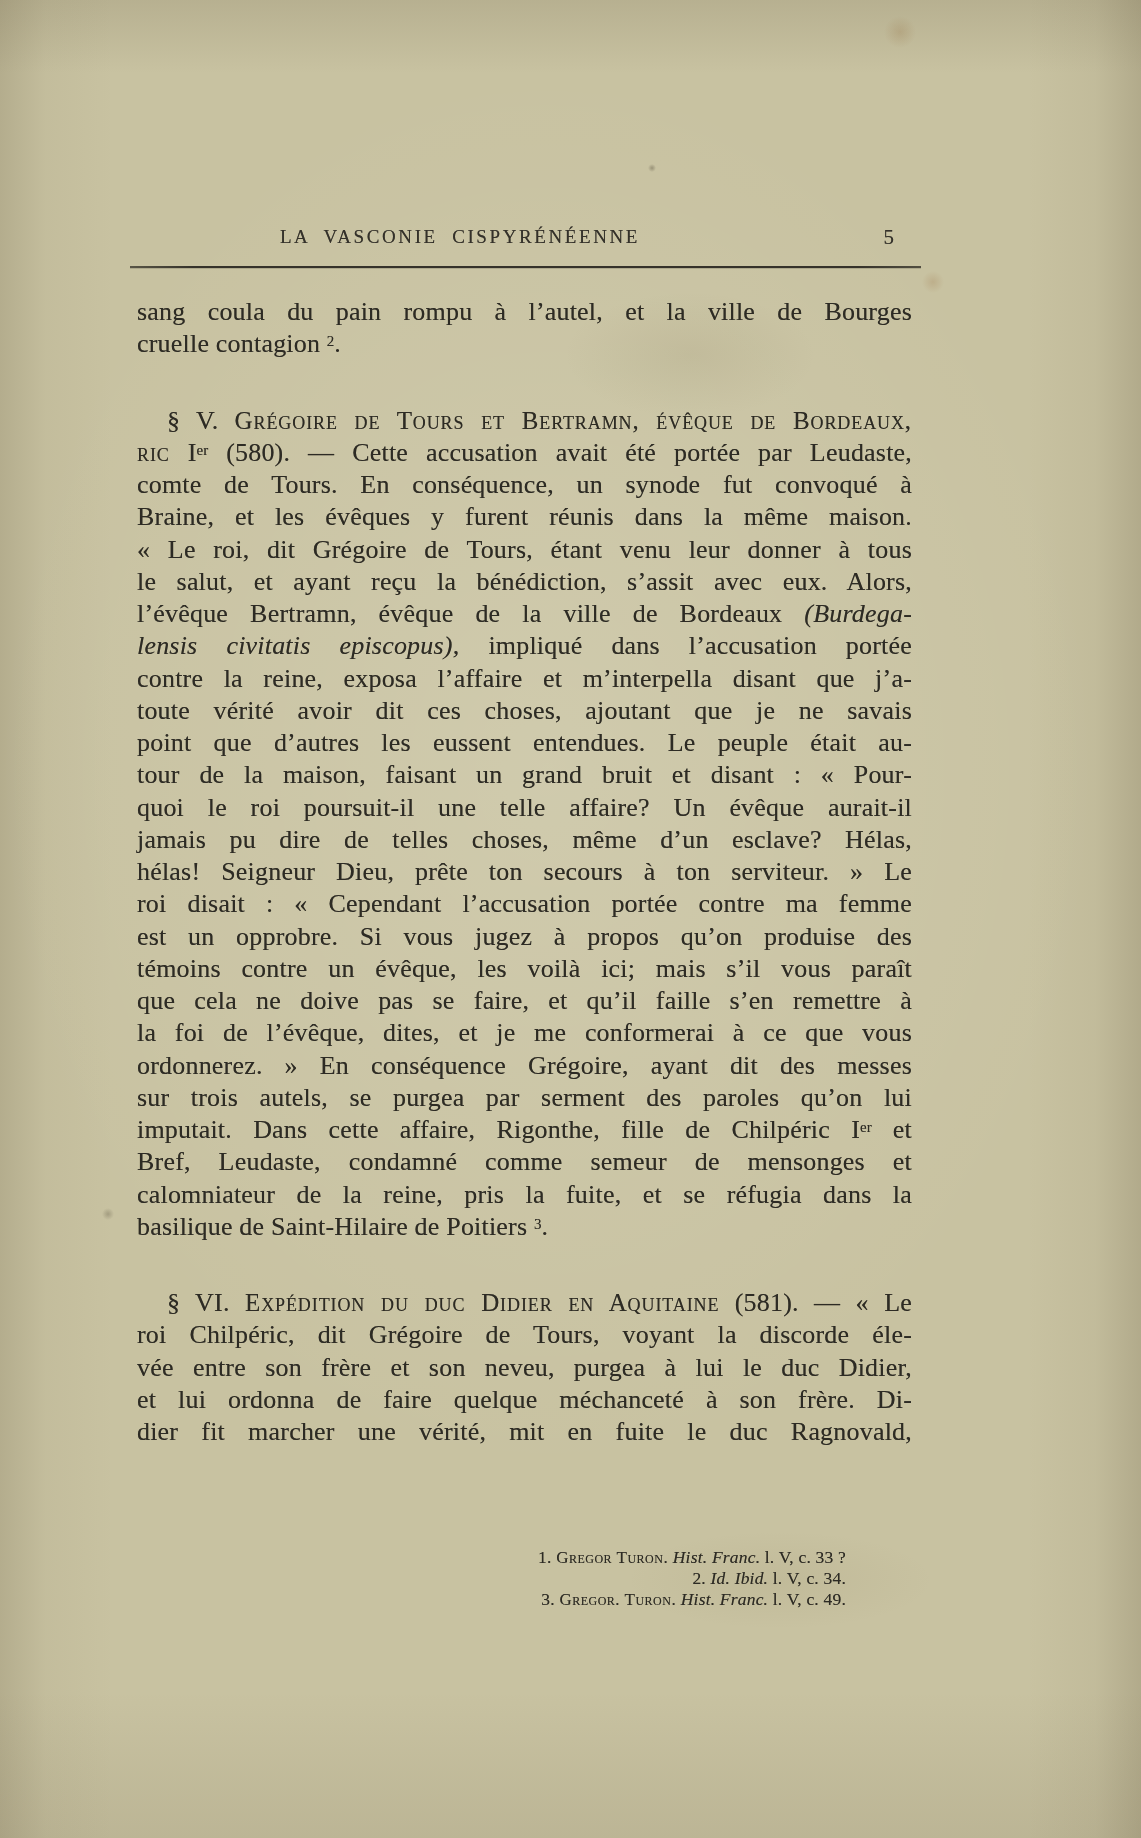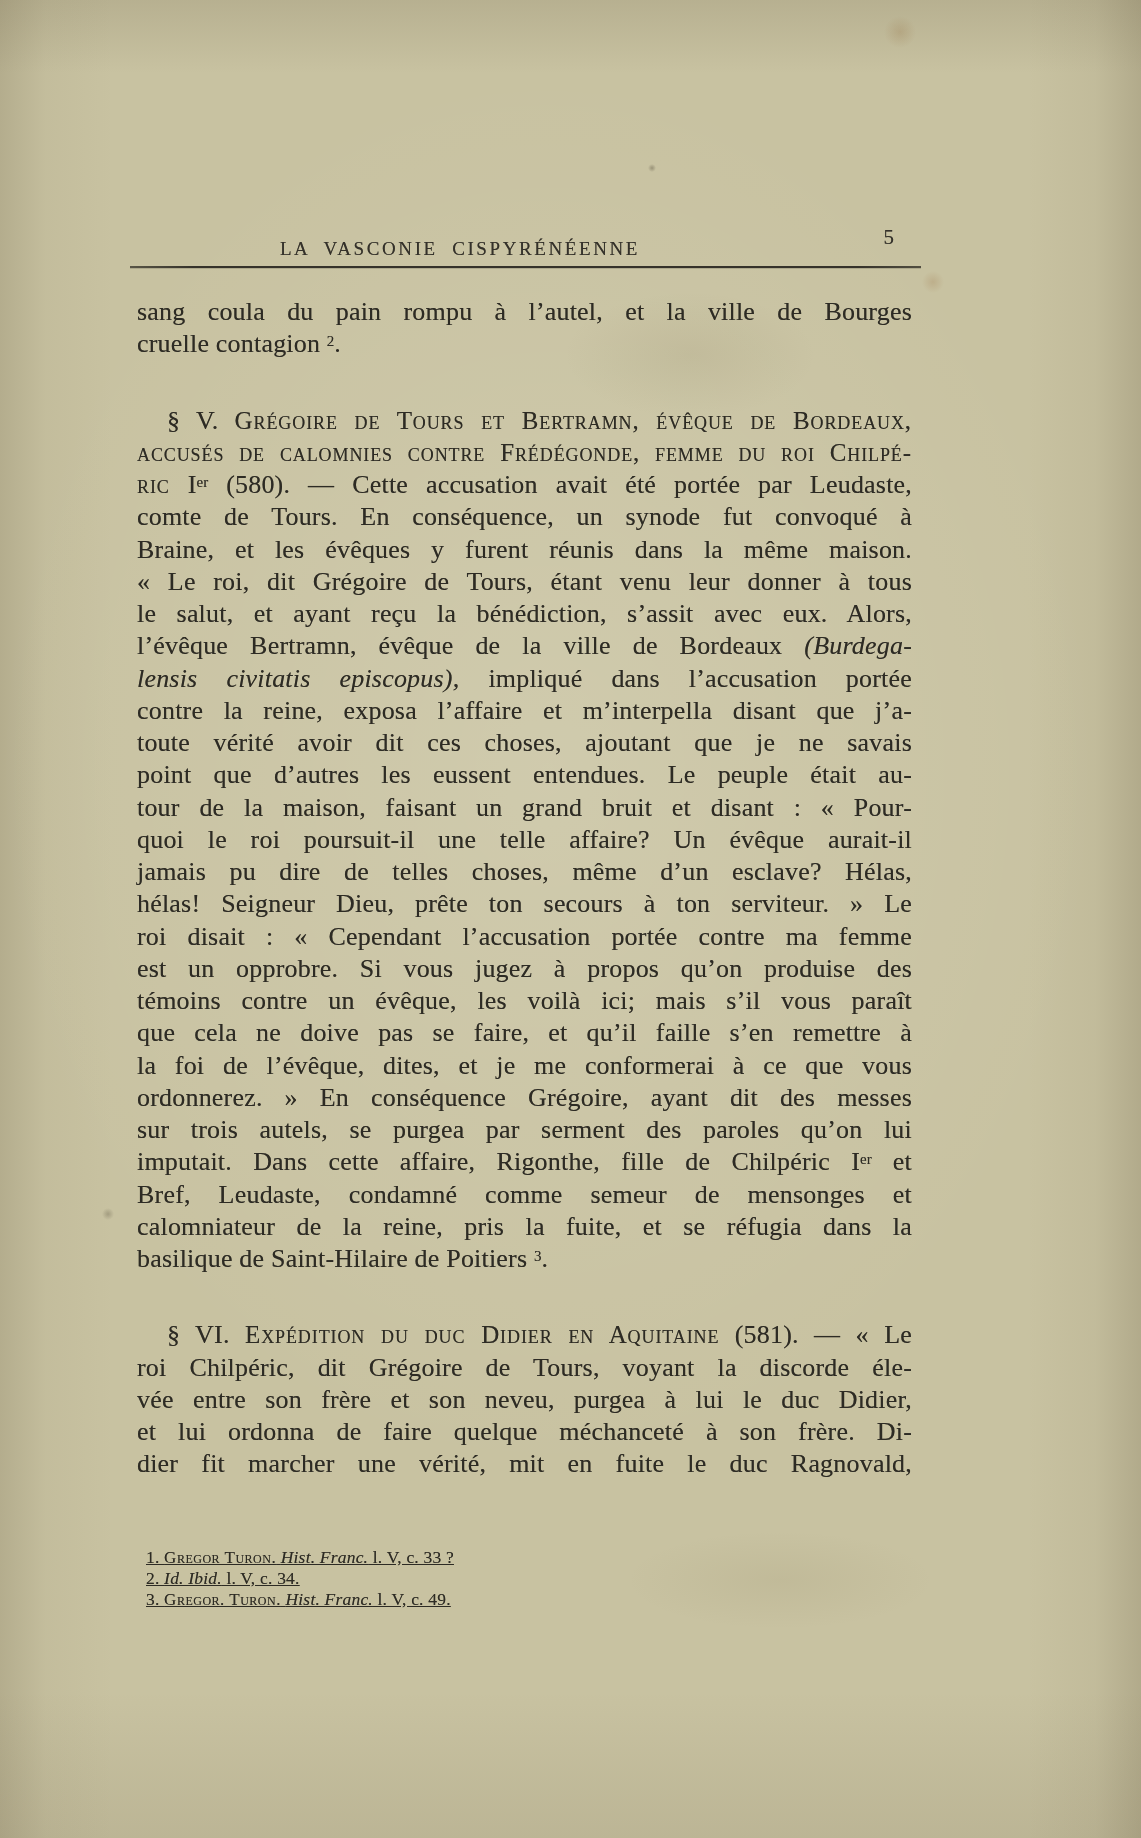--- a/index.html
+++ b/index.html
@@ -18,21 +18,21 @@
       radial-gradient(circle at 933px 282px, rgba(146,98,52,0.20), rgba(146,98,52,0) 11px),
       radial-gradient(circle at 652px 168px, rgba(60,52,36,0.35), rgba(60,52,36,0) 4px),
       radial-gradient(circle at 108px 1214px, rgba(70,62,44,0.28), rgba(70,62,44,0) 6px),
       radial-gradient(ellipse 180px 90px at 690px 355px, rgba(110,96,60,0.10), rgba(110,96,60,0) 70%),
       radial-gradient(ellipse 220px 70px at 780px 1580px, rgba(110,96,60,0.08), rgba(110,96,60,0) 70%);
     font-family: "Liberation Serif", "DejaVu Serif", serif;
     color: #2d2b24;
   }
   .header-zone { position: absolute; top: 226px; left: 133px; width: 775px; height: 34px; }
   .running-title {
-    position: absolute; left: 0; top: 12px; width: 654px;
+    position: absolute; left: 0; top: 0; width: 654px;
     text-align: center;
     font-size: 19px; letter-spacing: 2.6px; word-spacing: 7px;
     color: #34312a;
     text-shadow: 0 0 0.6px rgba(45,42,34,0.55);
     white-space: nowrap;
   }
   .page-number {
     position: absolute; right: 14px; top: -1px;
     font-size: 21px; color: #34312a;
     text-shadow: 0 0 0.6px rgba(45,42,34,0.55);
@@ -53,21 +53,21 @@
   .line.indent { text-indent: 30px; margin-top: 44px; }
   .seg-sc { font-variant: small-caps; font-size: 25px; letter-spacing: 0.9px; }
   .seg-i  { font-style: italic; }
   sup.seg-sup { font-size: 15px; line-height: 0; vertical-align: 6px; letter-spacing: 0; }
   .footnotes {
     position: absolute; top: 1547px; left: 146px; width: 700px;
     font-size: 17.5px; line-height: 20.3px;
     letter-spacing: 0.2px;
     text-shadow: 0 0 0.5px rgba(45,42,34,0.5);
   }
-  .footnote { text-align: left; text-decoration: underline; }
+  .footnote { text-align: right; }
   .footnotes .seg-sc { font-size: 17px; letter-spacing: 0.5px; }
 </style>
 </head>
 <body>
 
 <div class="page">
 
   <div class="header-zone">
     <span class="running-title">LA VASCONIE CISPYRÉNÉENNE</span>
     <span class="page-number">5</span>
@@ -75,21 +75,20 @@
 
   <div class="header-rule"></div>
 
   <div class="body-text" id="body-text">
       <div class="para">
         <div class="line"><span class="seg-n">sang coula du pain rompu à l’autel, et la ville de Bourges</span></div>
         <div class="line last"><span class="seg-n">cruelle contagion </span><sup class="seg-sup">2</sup><span class="seg-n">.</span></div>
       </div>
       <div class="para">
         <div class="line indent"><span class="seg-n">§ V. </span><span class="seg-sc">Grégoire de Tours et Bertramn, évêque de Bordeaux,</span></div>
-        <div class="line"><span class="seg-sc">accusés de calomnies contre Frédégonde, femme du roi Chilpé-</span></div>
         <div class="line"><span class="seg-sc">ric</span><span class="seg-n"> I</span><sup class="seg-sup">er</sup><span class="seg-n"> (580). — Cette accusation avait été portée par Leudaste,</span></div>
         <div class="line"><span class="seg-n">comte de Tours. En conséquence, un synode fut convoqué à</span></div>
         <div class="line"><span class="seg-n">Braine, et les évêques y furent réunis dans la même maison.</span></div>
         <div class="line"><span class="seg-n">« Le roi, dit Grégoire de Tours, étant venu leur donner à tous</span></div>
         <div class="line"><span class="seg-n">le salut, et ayant reçu la bénédiction, s’assit avec eux. Alors,</span></div>
         <div class="line"><span class="seg-n">l’évêque Bertramn, évêque de la ville de Bordeaux </span><span class="seg-i">(Burdega-</span></div>
         <div class="line"><span class="seg-i">lensis civitatis episcopus),</span><span class="seg-n"> impliqué dans l’accusation portée</span></div>
         <div class="line"><span class="seg-n">contre la reine, exposa l’affaire et m’interpella disant que j’a-</span></div>
         <div class="line"><span class="seg-n">toute vérité avoir dit ces choses, ajoutant que je ne savais</span></div>
         <div class="line"><span class="seg-n">point que d’autres les eussent entendues. Le peuple était au-</span></div>

